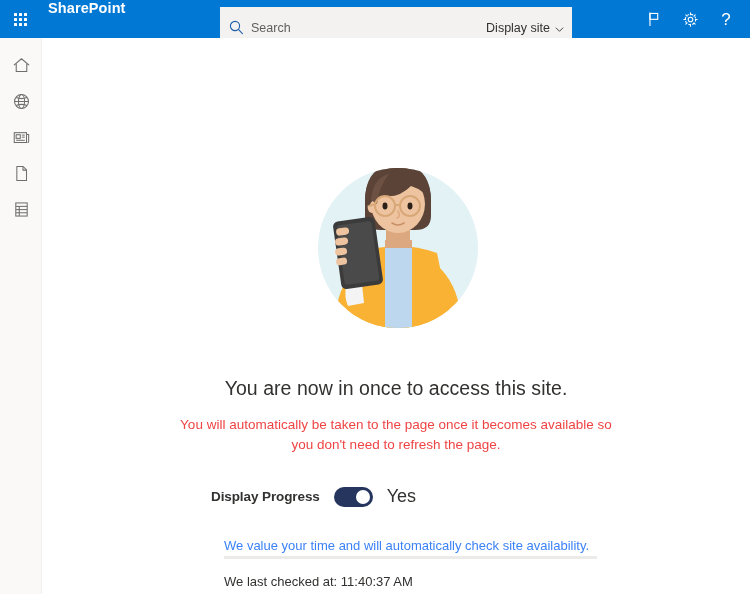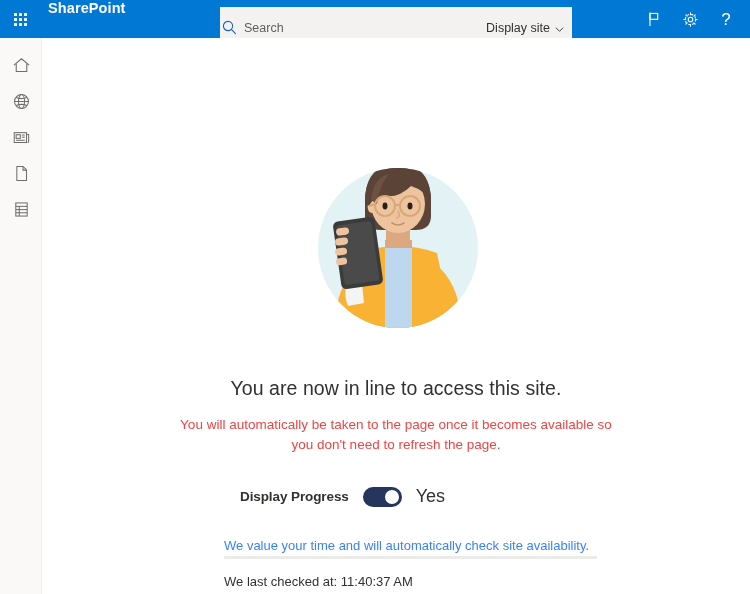--- a/index.html
+++ b/index.html
@@ -48,21 +48,21 @@
     white-space: nowrap;
     cursor: pointer;
   }
 
   .search-wrap {
     position: absolute;
     left: 220px; top: 7px;
     width: 352px; height: 41px;
     background: #f3f2f1;
     display: flex; align-items: center;
-    padding: 0 7px 0 1px;
+    padding: 0 7px 0 8px;
   }
   .search-icon { width: 17px; height: 17px; flex: 0 0 17px; display: block; }
   .search-input {
     flex: 1 1 auto;
     border: none; outline: none; background: transparent;
     font-family: "Liberation Sans", sans-serif;
     font-size: 12.5px;
     color: #323130;
     padding: 0 4px 0 6px;
     height: 23px;
@@ -126,21 +126,21 @@
   }
   .subline {
     position: absolute; left: 134px; top: 377px; width: 440px;
     text-align: center;
     font-size: 13.5px;
     line-height: 20px;
     color: #ef4444;
   }
 
   .toggle-row {
-    position: absolute; left: 198px; top: 448px;
+    position: absolute; left: 169px; top: 448px;
     display: flex; align-items: center; gap: 14px;
   }
   .toggle-label {
     font-size: 13.5px; color: #323130; font-weight: bold;
     letter-spacing: -0.1px;
   }
   .switch {
     width: 39px; height: 20px; border-radius: 10px;
     background: #25355e;
     position: relative; cursor: pointer;
@@ -380,21 +380,21 @@
           <g fill="#eec4a0">
             <rect x="33" y="110" width="13" height="7.2" rx="3.6" transform="rotate(-8 39 113)"></rect>
             <rect x="32" y="120" width="13" height="7.2" rx="3.6" transform="rotate(-8 38 123)"></rect>
             <rect x="32" y="130" width="12" height="7.2" rx="3.6" transform="rotate(-8 38 133)"></rect>
             <rect x="33" y="140" width="11" height="7" rx="3.5" transform="rotate(-8 38 143)"></rect>
           </g>
         </g>
       </svg>
     </div>
 
-    <div class="headline">You are now in line to access this site.</div>
+    <div class="headline">You are now in once to access this site.</div>
 
     <div class="subline">You will automatically be taken to the page once it becomes available so you don't need to refresh the page.</div>
 
     <div class="toggle-row">
       <span class="toggle-label">Display Progress</span>
       <button class="switch">
         <span class="knob"></span>
       </button>
       <span class="toggle-state">Yes</span>
     </div>

